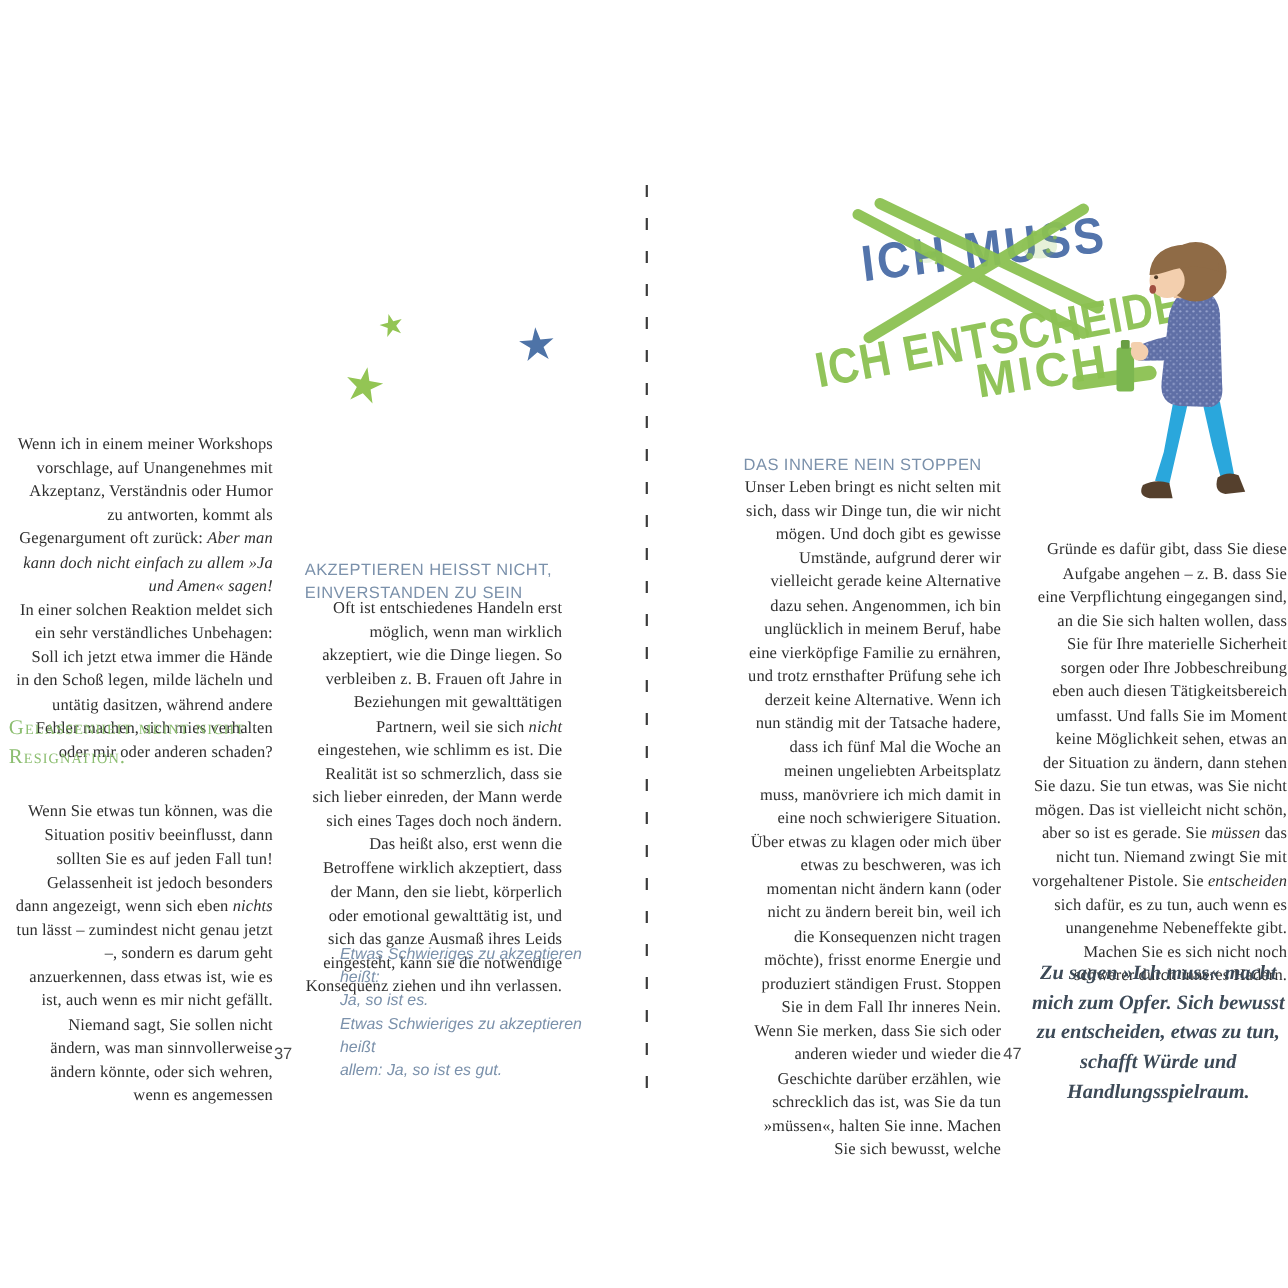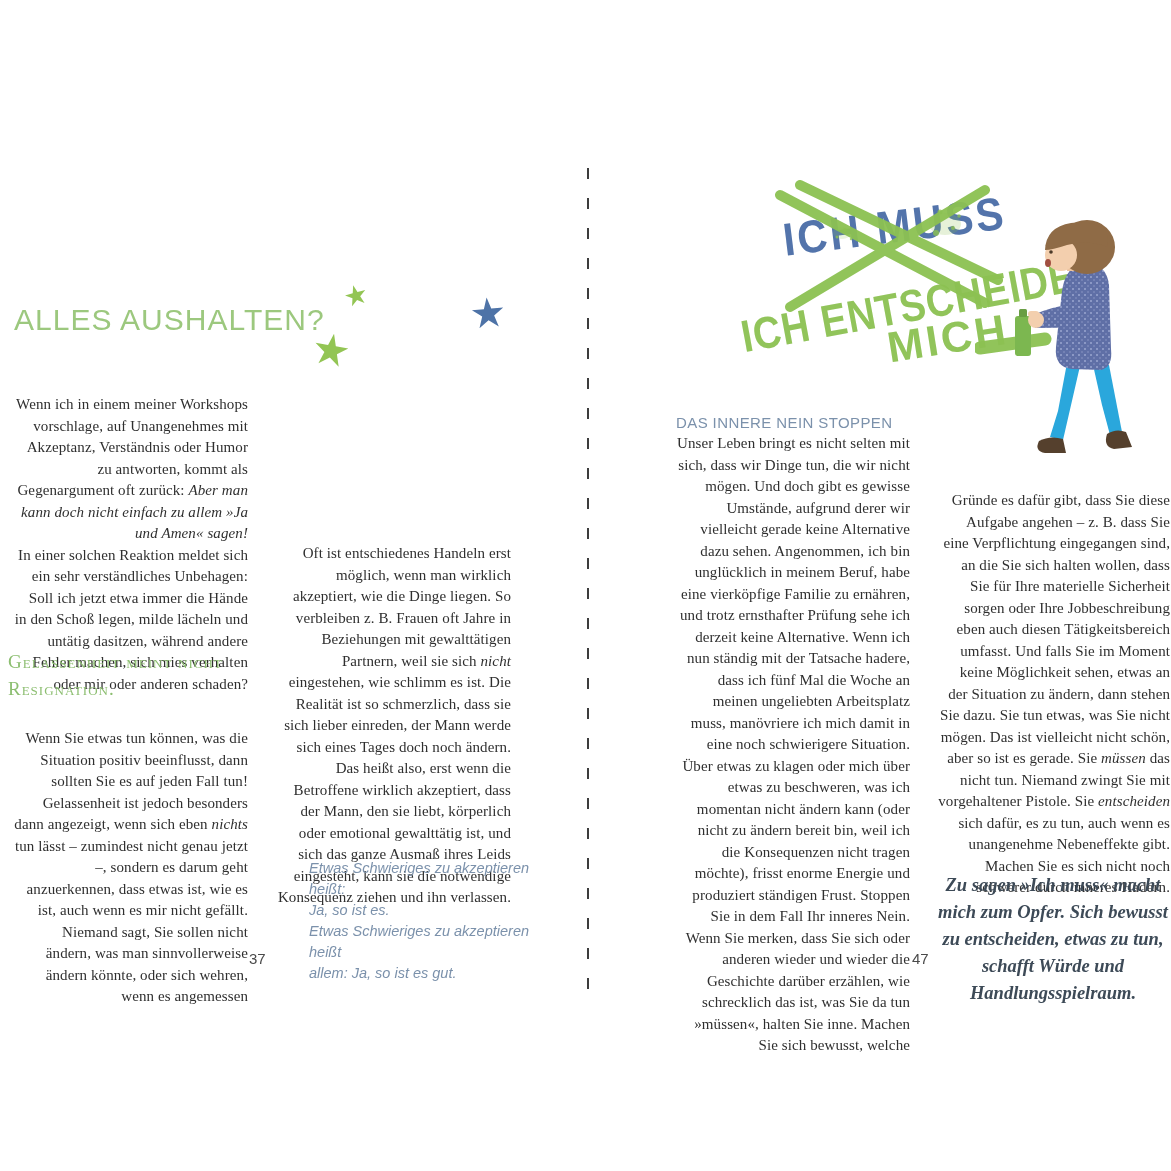--- a/index.html
+++ b/index.html
@@ -56,39 +56,39 @@
     left:884px; top:324px; font-size:43px; letter-spacing:3px;
     color:var(--graffiti-green); transform:rotate(-9deg);
     transform-origin:left top; opacity:0.95;
   }
 </style>
 </head>
 <body>
 
 <div class="spread">
 
-  <div class="abs page-title" style="left:14px; top:303px;">ALLES AUSHALTEN?</div>
 
   <svg class="abs" style="left:344px; top:284px;" width="24" height="24" viewBox="0 0 24 24">
     <path d="M0,-1 L0.2245,-0.309 L0.951,-0.309 L0.3633,0.118 L0.5878,0.809 L0,0.382 L-0.5878,0.809 L-0.3633,0.118 L-0.951,-0.309 L-0.2245,-0.309 Z" transform="translate(12,12) rotate(-15) scale(11)" fill="var(--star-green)"></path>
   </svg>
   <svg class="abs" style="left:312px; top:332px;" width="38" height="38" viewBox="0 0 38 38">
     <path d="M0,-1 L0.2245,-0.309 L0.951,-0.309 L0.3633,0.118 L0.5878,0.809 L0,0.382 L-0.5878,0.809 L-0.3633,0.118 L-0.951,-0.309 L-0.2245,-0.309 Z" transform="translate(19,19) rotate(10) scale(17.5)" fill="var(--star-green)"></path>
   </svg>
   <svg class="abs" style="left:470px; top:296px;" width="36" height="36" viewBox="0 0 36 36">
     <path d="M0,-1 L0.2245,-0.309 L0.951,-0.309 L0.3633,0.118 L0.5878,0.809 L0,0.382 L-0.5878,0.809 L-0.3633,0.118 L-0.951,-0.309 L-0.2245,-0.309 Z" transform="translate(18,18) rotate(-5) scale(16.5)" fill="var(--star-blue)"></path>
   </svg>
 
   <div class="abs body-text" style="left:14px; top:394px; width:234px;"><span>Wenn ich in einem meiner Workshops vorschlage, auf Unangenehmes mit Akzeptanz, Verständnis oder Humor zu antworten, kommt als Gegenargument oft zurück: </span><span class="seg-italic">Aber man kann doch nicht einfach zu allem »Ja und Amen« sagen!</span><br><span>In einer solchen Reaktion meldet sich ein sehr verständliches Unbehagen: Soll ich jetzt etwa immer die Hände in den Schoß legen, milde lächeln und untätig dasitzen, während andere Fehler machen, sich mies verhalten oder mir oder anderen schaden?</span></div>
 
   <div class="abs green-note" style="left:8px; top:648px; width:246px;">Gelassenheit meint nicht Resignation.</div>
 
   <div class="abs body-text" style="left:14px; top:728px; width:234px;"><span>Wenn Sie etwas tun können, was die Situation positiv beeinflusst, dann sollten Sie es auf jeden Fall tun! Gelassenheit ist jedoch besonders dann angezeigt, wenn sich eben </span><span class="seg-italic">nichts</span><span> tun lässt – zumindest nicht genau jetzt –, sondern es darum geht anzuerkennen, dass etwas ist, wie es ist, auch wenn es mir nicht gefällt. Niemand sagt, Sie sollen nicht ändern, was man sinnvollerweise ändern könnte, oder sich wehren, wenn es angemessen</span></div>
 
 
+  <div class="abs subhead" style="left:277px; top:492px; width:234px;">AKZEPTIEREN HEISST NICHT, EINVERSTANDEN ZU SEIN</div>
 
   <div class="abs body-text" style="left:277px; top:543px; width:234px;"><span>Oft ist entschiedenes Handeln erst möglich, wenn man wirklich akzeptiert, wie die Dinge liegen. So verbleiben z. B. Frauen oft Jahre in Beziehungen mit gewalttätigen Partnern, weil sie sich </span><span class="seg-italic">nicht</span><span> eingestehen, wie schlimm es ist. Die Realität ist so schmerzlich, dass sie sich lieber einreden, der Mann werde sich eines Tages doch noch ändern. Das heißt also, erst wenn die Betroffene wirklich akzeptiert, dass der Mann, den sie liebt, körperlich oder emotional gewalttätig ist, und sich das ganze Ausmaß ihres Leids eingesteht, kann sie die notwendige Konsequenz ziehen und ihn verlassen.</span></div>
 
   <div class="abs note-blue" style="left:277px; top:858px; width:234px;"><span>Etwas Schwieriges zu akzeptieren heißt:</span><br><span>Ja, so ist es.</span><br><span>Etwas Schwieriges zu akzeptieren heißt</span><br><span>allem: Ja, so ist es gut.</span></div>
 
   <div class="abs pagenum" style="left:249px; top:950px;">37</div>
 
   <div class="abs divider"></div>
 
   <div class="abs graffiti graf-muss">ICH MUSS</div>

